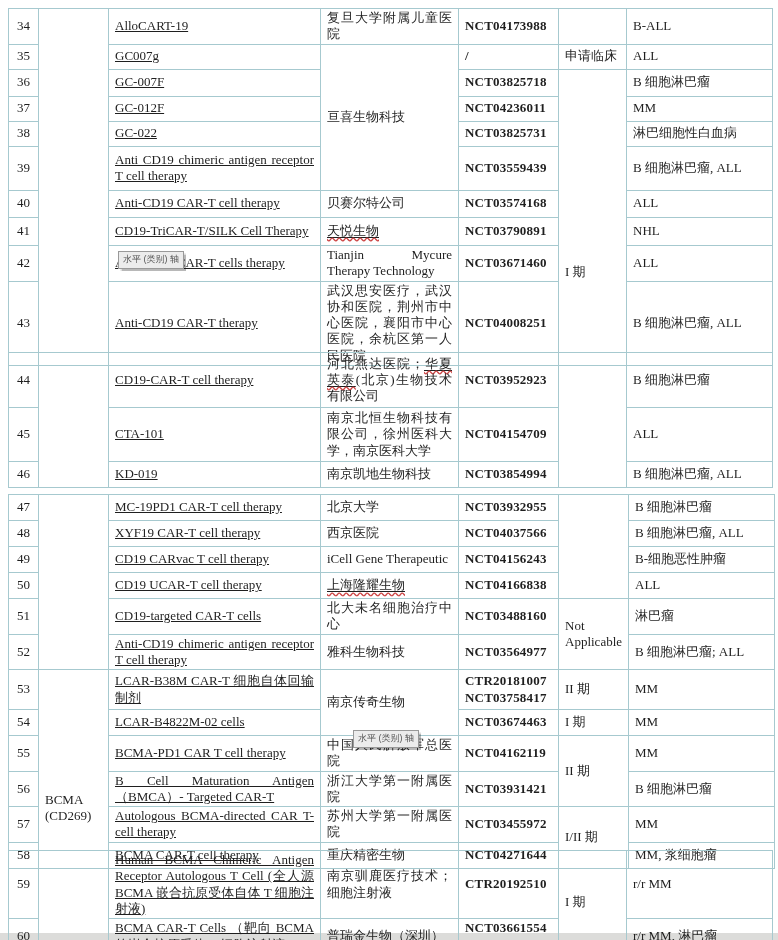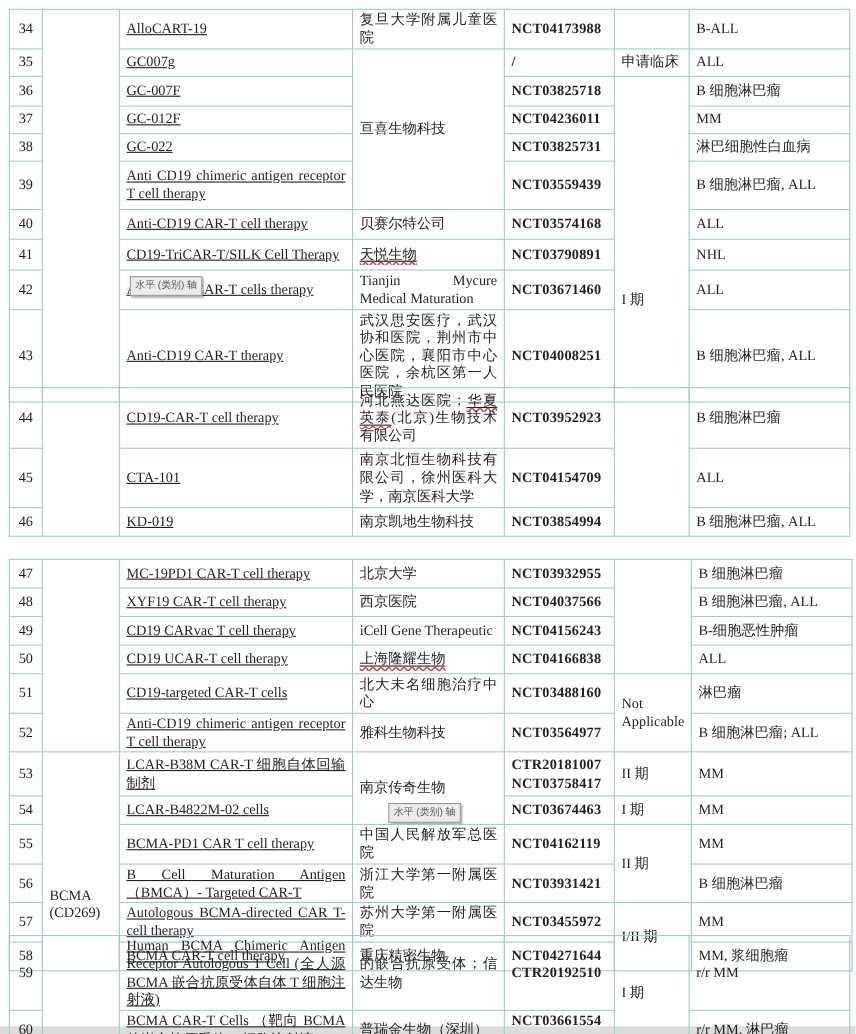--- a/index.html
+++ b/index.html
@@ -91,21 +91,21 @@
         <tr style="height: 28px;">
           <td class="num">41</td>
           <td class="therapy">CD19-TriCAR-T/SILK Cell Therapy</td>
           <td class="inst"><span class="lnk"><span class="wavy">天悦生物</span></span></td>
           <td class="reg">NCT03790891</td>
           <td class="disease">NHL</td>
         </tr>
         <tr style="height: 36px;">
           <td class="num">42</td>
           <td class="therapy">Anti-CD19 CAR-T cells therapy</td>
-          <td class="inst">Tianjin Mycure Medical Maturation</td>
+          <td class="inst">Tianjin Mycure Therapy Technology</td>
           <td class="reg">NCT03671460</td>
           <td class="disease">ALL</td>
         </tr>
         <tr style="height: 66px;">
           <td class="num">43</td>
           <td class="therapy">Anti-CD19 CAR-T therapy</td>
           <td class="inst">武汉思安医疗，武汉协和医院，荆州市中心医院，襄阳市中心医院，余杭区第一人民医院</td>
           <td class="reg">NCT04008251</td>
           <td class="disease">B 细胞淋巴瘤, ALL</td>
         </tr>
@@ -140,21 +140,21 @@
         </tr>
         <tr style="height: 26px;">
           <td class="num">46</td>
           <td class="therapy">KD-019</td>
           <td class="inst">南京凯地生物科技</td>
           <td class="reg">NCT03854994</td>
           <td class="disease">B 细胞淋巴瘤, ALL</td>
         </tr>
       </tbody>
     </table>
-    <table class="tbl" style="top: 508px;">
+    <table class="tbl" style="top: 494px;">
       <colgroup>
         <col style="width: 30px;">
         <col style="width: 70px;">
         <col style="width: 212px;">
         <col style="width: 138px;">
         <col style="width: 100px;">
         <col style="width: 68px;">
         <col style="width: 146px;">
       </colgroup>
       <tbody>
@@ -259,21 +259,21 @@
         <col style="width: 138px;">
         <col style="width: 100px;">
         <col style="width: 68px;">
         <col style="width: 146px;">
       </colgroup>
       <tbody>
         <tr style="height: 48px;">
           <td class="num">59</td>
           <td class="target" rowspan="2"></td>
           <td class="therapy">Human BCMA Chimeric Antigen Receptor Autologous T Cell (全人源 BCMA 嵌合抗原受体自体 T 细胞注射液)</td>
-          <td class="inst">的嵌合抗原受体；信达生物</td>
+          <td class="inst">南京驯鹿医疗技术；细胞注射液</td>
           <td class="reg">CTR20192510</td>
           <td class="phase" rowspan="2">I 期</td>
           <td class="disease">r/r MM</td>
         </tr>
         <tr style="height: 36px;">
           <td class="num">60</td>
           <td class="therapy">BCMA CAR-T Cells （靶向 BCMA 的嵌合抗原受体 T 细胞注射液)</td>
           <td class="inst">普瑞金生物（深圳）</td>
           <td class="reg">NCT03661554<br>NCT03664661</td>
           <td class="disease">r/r MM, 淋巴瘤</td>

